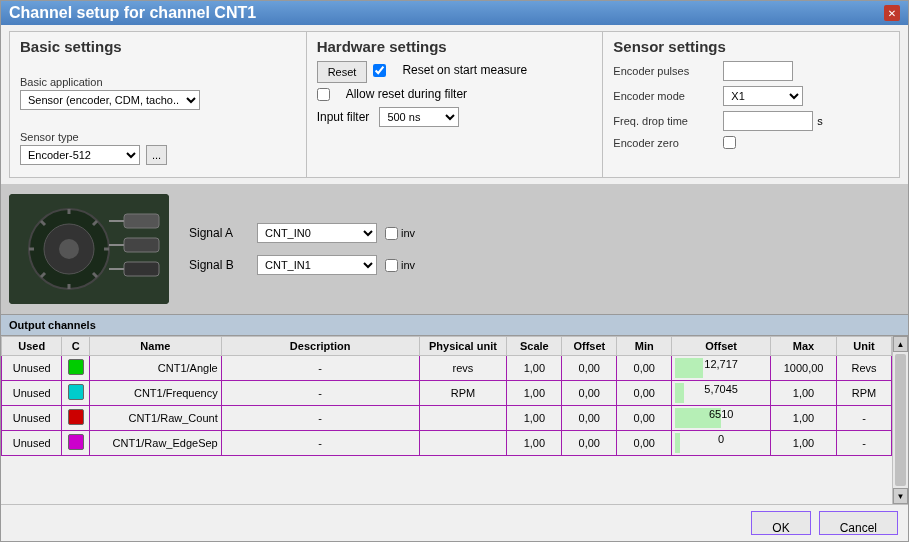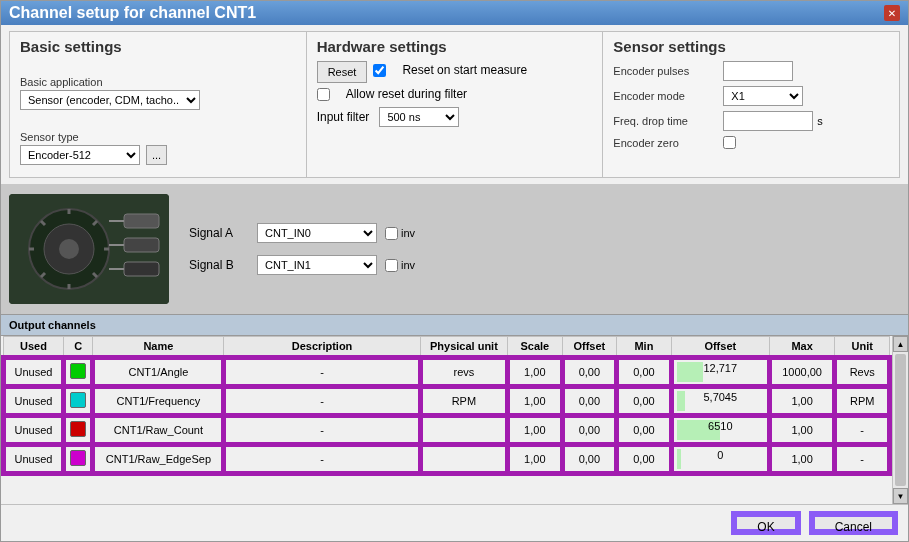--- a/index.html
+++ b/index.html
@@ -170,21 +170,21 @@
       background: #e8e8e8;
       border: 1px solid #c0c0c0;
       padding: 3px 5px;
       text-align: center;
       font-weight: bold;
       position: sticky;
       top: 0;
       z-index: 1;
     }
     tbody td {
-      border: 5px solid #a21caf;
+      border: 1px solid #a21caf;
       padding: 2px 3px;
       text-align: center;
       height: 24px;
     }
     .col-used { width: 55px; }
     .col-c { width: 25px; }
     .col-name { width: 120px; }
     .col-desc { width: 180px; }
     .col-phys { width: 80px; margin-left: 44px; }
     .col-scale { width: 50px; }
@@ -247,31 +247,31 @@
     .bottom-bar {
       display: flex;
       justify-content: flex-end;
       gap: 8px;
       padding: 6px 10px;
       background: #f0f0f0;
       border-top: 1px solid #c0c0c0;
       flex-shrink: 0;
     }
     .ok-btn, .cancel-btn {
-      padding: 3px 20px;
+      padding: 9px 20px;
       font-size: 12px;
       cursor: pointer;
-      border: 6px solid #8b5cf6;
+      border: 1px solid #8b5cf6;
       background: #e8e8e8;
       height: 24px;
     }
     .input-filter-select { width: 80px; }
     .encoder-pulses-input { width: 70px; }
     th.col-used { text-align: center; }
-    td.name-cell { text-align: center; }
+    td.name-cell { text-align: right; }
   </style>
 </head>
 <body>
 
 <div class="dialog">
 
   <div class="title-bar">
     <span>Channel setup for channel CNT1</span>
     <button class="close-btn">✕</button>
   </div>

